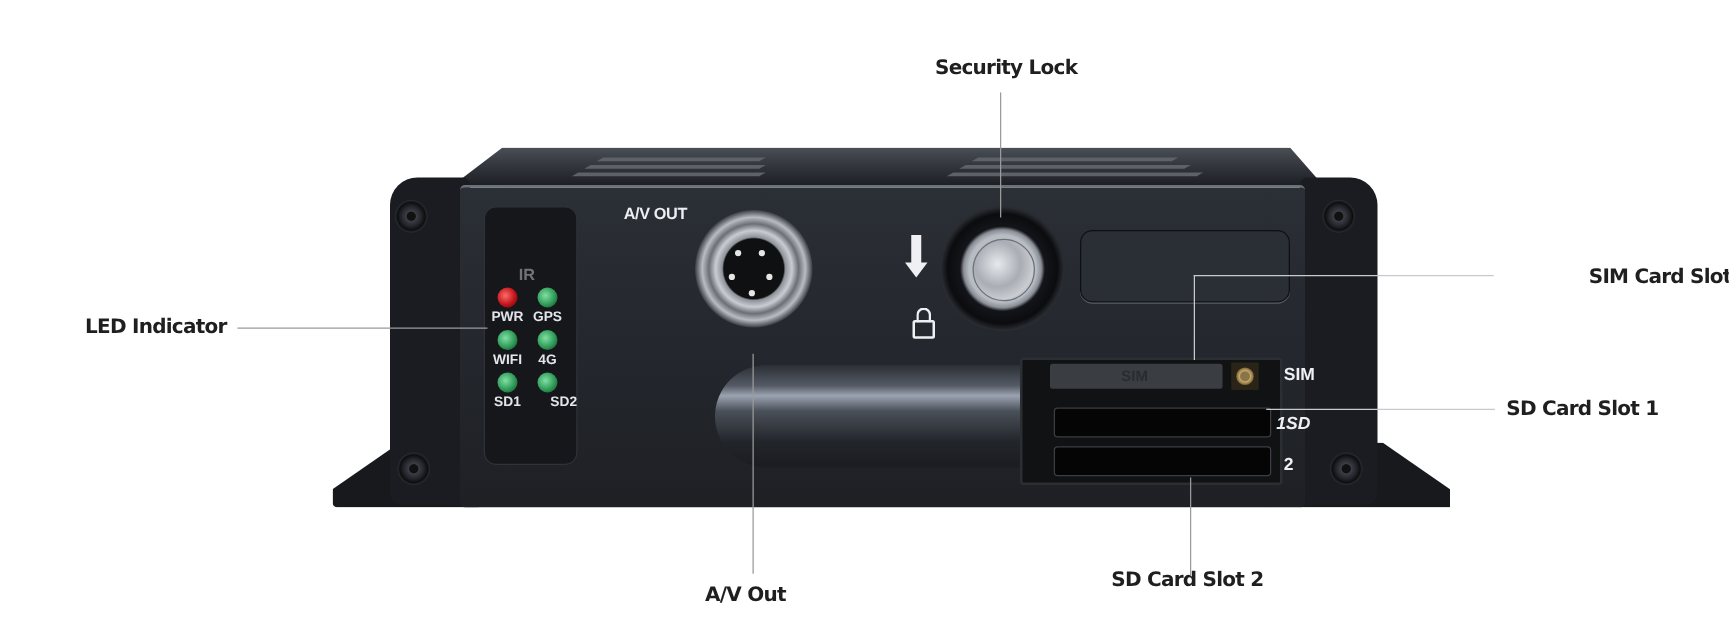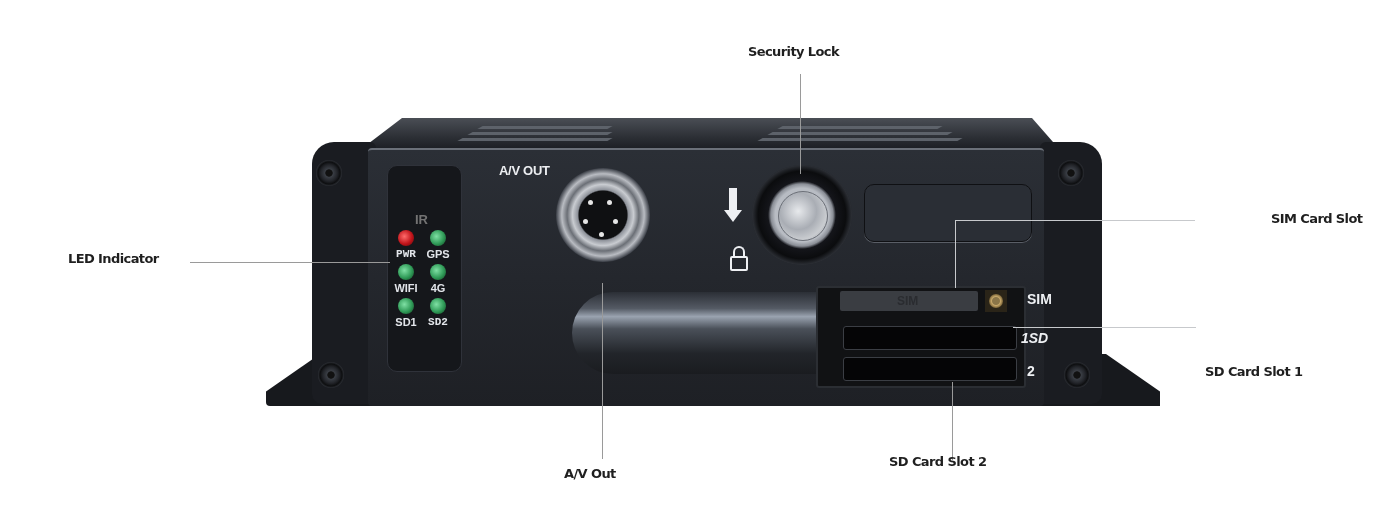--- a/index.html
+++ b/index.html
@@ -1,17 +1,17 @@
 <!DOCTYPE html>
 <html><head>
 <meta charset="utf-8">
 <style>
   html,body{margin:0;padding:0;background:#ffffff;}
   body{width:1383px;height:510px;position:relative;overflow:hidden;font-family:"Liberation Sans",sans-serif;}
-  .callout{position:absolute;font-family:"DejaVu Sans",sans-serif;font-weight:bold;font-size:13px;color:#1f1f1f;letter-spacing:-0.6px;white-space:nowrap;}
+  .callout{position:absolute;font-family:"DejaVu Sans",sans-serif;font-weight:bold;font-size:16px;color:#1f1f1f;letter-spacing:-0.6px;white-space:nowrap;}
   .line{position:absolute;background:#9a9a9a;}
   .line-light{position:absolute;background:#c7c9cc;}
 
   
   .top-lid{position:absolute;left:360px;top:118px;width:700px;height:32px;
     background:linear-gradient(180deg,#4a4e55 0%,#2c2f35 60%,#1b1d22 100%);
     clip-path:polygon(6% 0,96% 0,100% 100%,0 100%);}
   .fin{position:absolute;height:3px;background:#5d626a;transform:skewX(-60deg);}
   .flange{position:absolute;top:354px;height:52px;background:#17191d;}
   .flange-l{left:266px;width:120px;clip-path:polygon(45% 0,100% 0,100% 100%,0 100%,0 72%);border-radius:0 0 4px 4px;}
@@ -72,32 +72,32 @@
 <div class="screw" style="left:316px;top:160px;"></div>
 <div class="screw" style="left:318px;top:362px;"></div>
 <div class="screw" style="left:1058px;top:160px;"></div>
 <div class="screw" style="left:1064px;top:362px;"></div>
 
 <div class="led-panel"></div>
 <div class="led-title" style="left:415px;top:212px;">IR</div>
 
 <div class="led" style="left:398px;top:230px;background:radial-gradient(circle at 40% 40%,#ff6b6b,#c0141a 55%,#5a0508);"></div>
 <div class="led" style="left:430px;top:230px;background:radial-gradient(circle at 40% 40%,#7fe0a4,#2f9a57 55%,#10401f);"></div>
-<div class="led-lbl" style="left:389px;top:248px;font-family:Liberation Mono, monospace;">PWR</div>
+<div class="led-lbl" style="left:389px;top:248px;">PWR</div>
 <div class="led-lbl" style="left:421px;top:248px;">GPS</div>
 
 <div class="led" style="left:398px;top:264px;background:radial-gradient(circle at 40% 40%,#7fe0a4,#2f9a57 55%,#10401f);"></div>
 <div class="led" style="left:430px;top:264px;background:radial-gradient(circle at 40% 40%,#7fe0a4,#2f9a57 55%,#10401f);"></div>
 <div class="led-lbl" style="left:389px;top:282px;">WIFI</div>
 <div class="led-lbl" style="left:421px;top:282px;">4G</div>
 
 <div class="led" style="left:398px;top:298px;background:radial-gradient(circle at 40% 40%,#7fe0a4,#2f9a57 55%,#10401f);"></div>
 <div class="led" style="left:430px;top:298px;background:radial-gradient(circle at 40% 40%,#7fe0a4,#2f9a57 55%,#10401f);"></div>
 <div class="led-lbl" style="left:389px;top:316px;">SD1</div>
-<div class="led-lbl" style="left:421px;top:316px;font-family:Liberation Mono, monospace;">SD2</div>
+<div class="led-lbl" style="left:434px;top:316px;">SD2</div>
 
 <div class="face-lbl" style="left:499px;top:163px;">A/V OUT</div>
 <div class="av-conn"></div>
 <div class="pin" style="left:588px;top:200px;"></div>
 <div class="pin" style="left:607px;top:200px;"></div>
 <div class="pin" style="left:583px;top:219px;"></div>
 <div class="pin" style="left:613px;top:219px;"></div>
 <div class="pin" style="left:599px;top:232px;"></div>
 
 <div class="lock-arrow"></div>
@@ -128,15 +128,15 @@
 <div class="line" style="left:190px;top:262px;width:200px;height:1px;"></div>
 <div class="line-light" style="left:955px;top:220px;width:240px;height:1px;"></div>
 <div class="line-light" style="left:955px;top:220px;width:1px;height:68px;"></div>
 <div class="line-light" style="left:1013px;top:327px;width:183px;height:1px;"></div>
 <div class="line" style="left:602px;top:283px;width:1px;height:176px;"></div>
 <div class="line" style="left:952px;top:382px;width:1px;height:78px;"></div>
 
 <div class="callout" style="left:748px;top:44px;">Security Lock</div>
 <div class="callout" style="left:68px;top:251px;">LED Indicator</div>
 <div class="callout" style="left:1271px;top:211px;">SIM Card Slot</div>
-<div class="callout" style="left:1205px;top:317px;margin-top:47px;">SD Card Slot 1</div>
+<div class="callout" style="left:1205px;top:317px;">SD Card Slot 1</div>
 <div class="callout" style="left:564px;top:466px;">A/V Out</div>
 <div class="callout" style="left:889px;top:454px;">SD Card Slot 2</div>
 
 </body></html>

